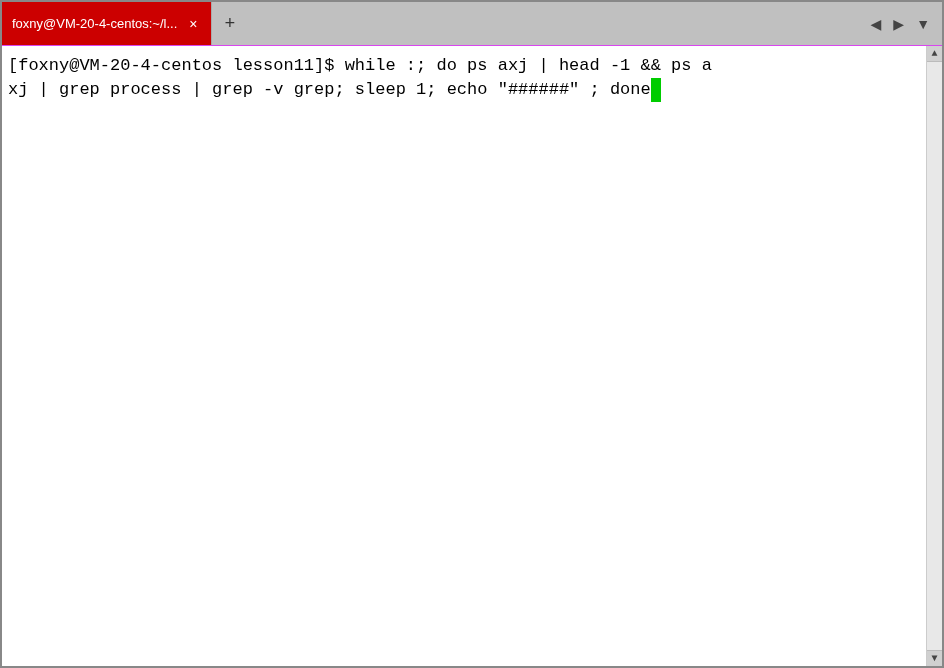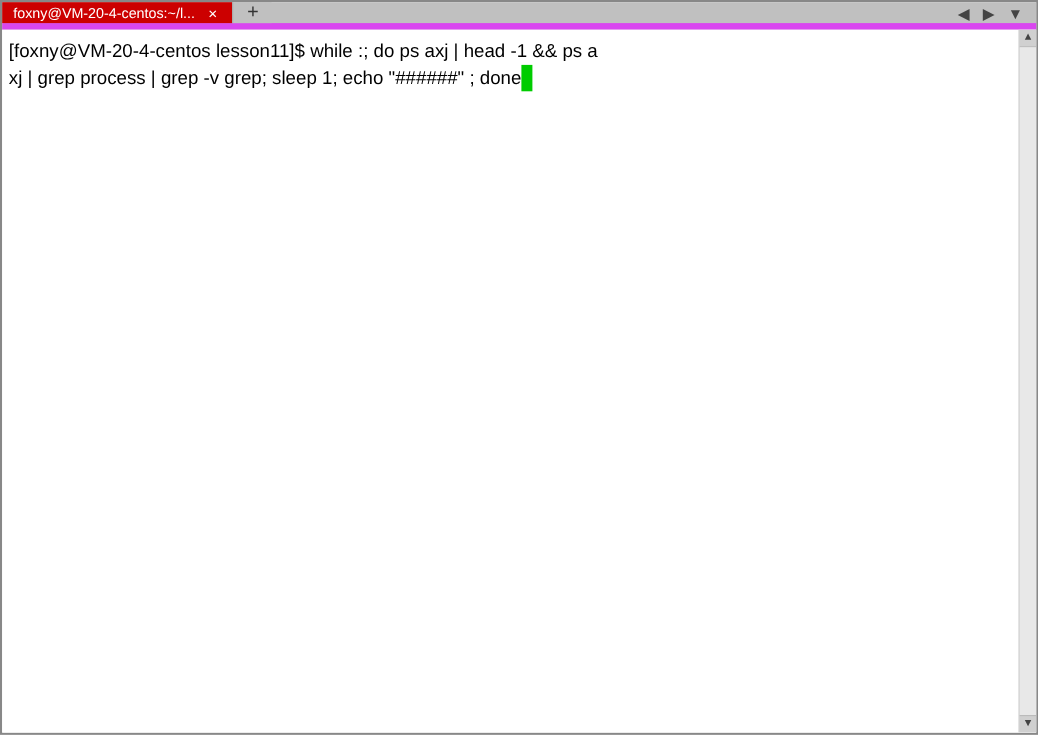--- a/index.html
+++ b/index.html
@@ -16,25 +16,25 @@
       width: 944px;
       height: 668px;
       background: #ffffff;
       border: 2px solid #888;
       display: flex;
       flex-direction: column;
     }
 
     .tab-bar {
       background: #c0c0c0;
-      height: 25px;
+      height: 44px;
       display: flex;
       align-items: stretch;
       flex-shrink: 0;
-      border-bottom: 6px solid #d946ef;
+      border-bottom: 1px solid #d946ef;
     }
 
     .tab-active {
       background: #cc0000;
       color: #ffffff;
       display: flex;
       align-items: center;
       padding: 0 10px;
       font-family: sans-serif;
       font-size: 13px;
@@ -88,21 +88,21 @@
       flex: 1;
       background: #ffffff;
       overflow: hidden;
       position: relative;
       display: flex;
     }
 
     .terminal-content {
       flex: 1;
       padding: 8px 6px;
-      font-family: Liberation Sans, sans-serif;
+      font-family: Liberation Mono, monospace;
       font-size: 17px;
       color: #000000;
       line-height: 1.4;
       white-space: pre-wrap;
       word-break: break-all;
     }
 
     .cursor {
       display: inline-block;
       width: 10px;

